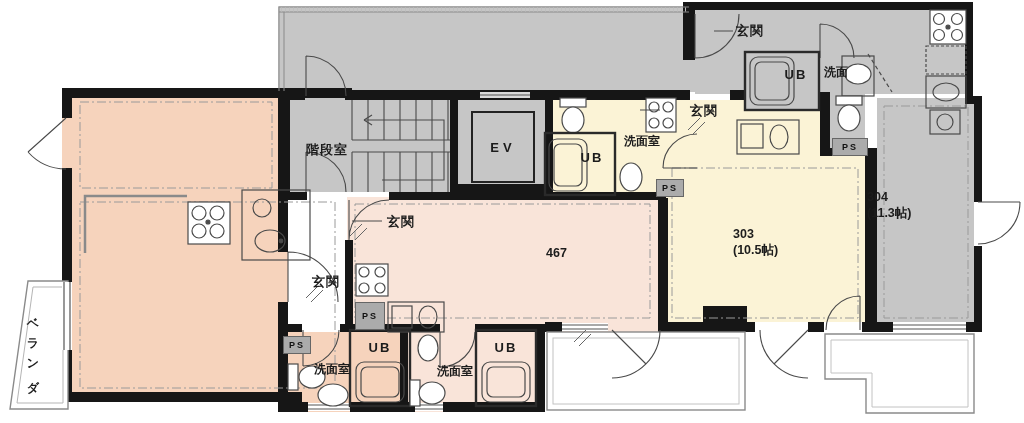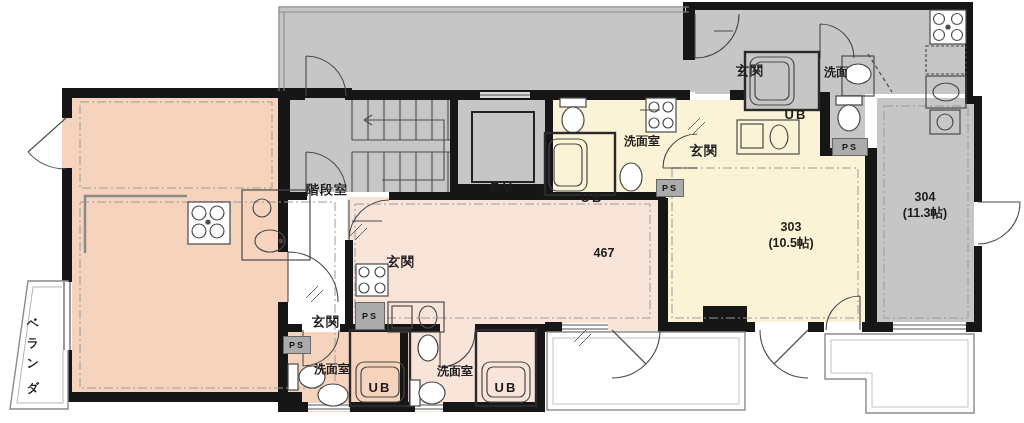--- a/index.html
+++ b/index.html
@@ -1,22 +1,22 @@
 <!DOCTYPE html>
 <html style="--unit301: #f6d3bc; --unit302: #f9e4d9; --unit303: #fbf3d6; --unit304: #c6c6c6; --common: #c6c6c6; --wall: #161616; --line: #4a4a4a; --dash: #999999; --ps: #ababab;"><head>
 <meta charset="utf-8">
 <style>
   html,body{margin:0;padding:0;background:#fff;font-family:"Liberation Sans","DejaVu Sans",sans-serif;}
   #plan{position:relative;width:1024px;height:423px;background:#fff;overflow:hidden;}
   .r{position:absolute;}
   .w{position:absolute;background:var(--wall,#161616);}
   .lbl{position:absolute;color:#1c1c1c;font-weight:600;text-align:center;white-space:nowrap;}
-  .lbl13{font-size:13px;letter-spacing:1px;margin-top:40px;}
+  .lbl13{font-size:13px;letter-spacing:1px;}
   .lbl12{font-size:12px;}
-  .roomtag{line-height:1.25;font-weight:600;font-size:12.5px;color:#1c1c1c;text-align:center;}
+  .roomtag{line-height:1.25;font-weight:600;font-size:12.5px;color:#1c1c1c;}
   .ps{position:absolute;background:var(--ps,#ababab);color:#111;font-size:9px;font-weight:700;
       display:flex;align-items:center;justify-content:center;letter-spacing:2px;border:1px solid #666;}
   .vert{writing-mode:vertical-rl;letter-spacing:7px;font-size:12px;}
   svg{position:absolute;left:0;top:0;}
 </style>
 </head>
 <body>
 
 <div id="plan">
 
@@ -273,21 +273,21 @@
   <div class="lbl lbl12" style="left:305px;top:361px;width:54px">洗面室</div>
   <div class="lbl lbl12" style="left:428px;top:363px;width:54px">洗面室</div>
   <div class="lbl lbl12" style="left:615px;top:133px;width:54px">洗面室</div>
   <div class="lbl lbl12" style="left:816px;top:64px;width:40px">洗面</div>
 
   <div class="roomtag" style="position:absolute;left:118px;top:286px;width:116px">
   </div>
   <div class="roomtag" style="position:absolute;left:546px;top:246px;width:116px">
     <div>467</div>
   </div>
-  <div class="roomtag" style="position:absolute;left:733px;top:220px;width:116px">
+  <div class="roomtag" style="position:absolute;left:733px;top:227px;width:116px">
     <div>303</div>
     <div>(10.5帖)</div>
   </div>
   <div class="roomtag" style="position:absolute;left:867px;top:190px;width:116px">
     <div>304</div>
     <div>(11.3帖)</div>
   </div>
 
   <div class="lbl vert" style="left:24px;top:300px;height:100px">ベランダ</div>
 </div>

